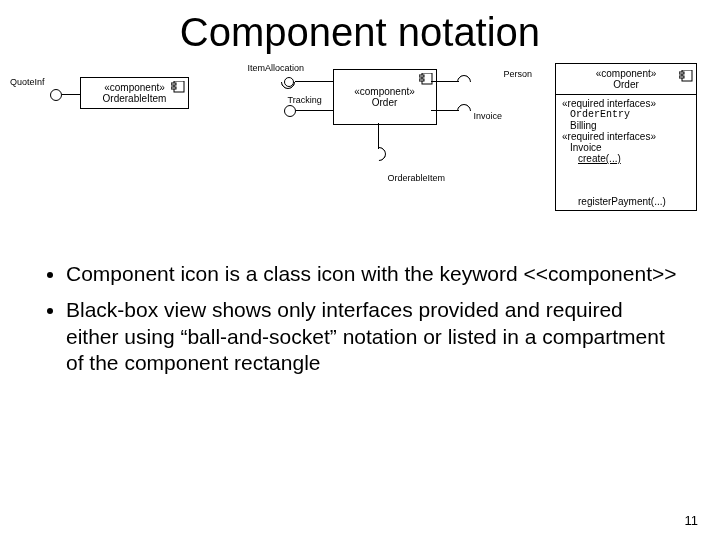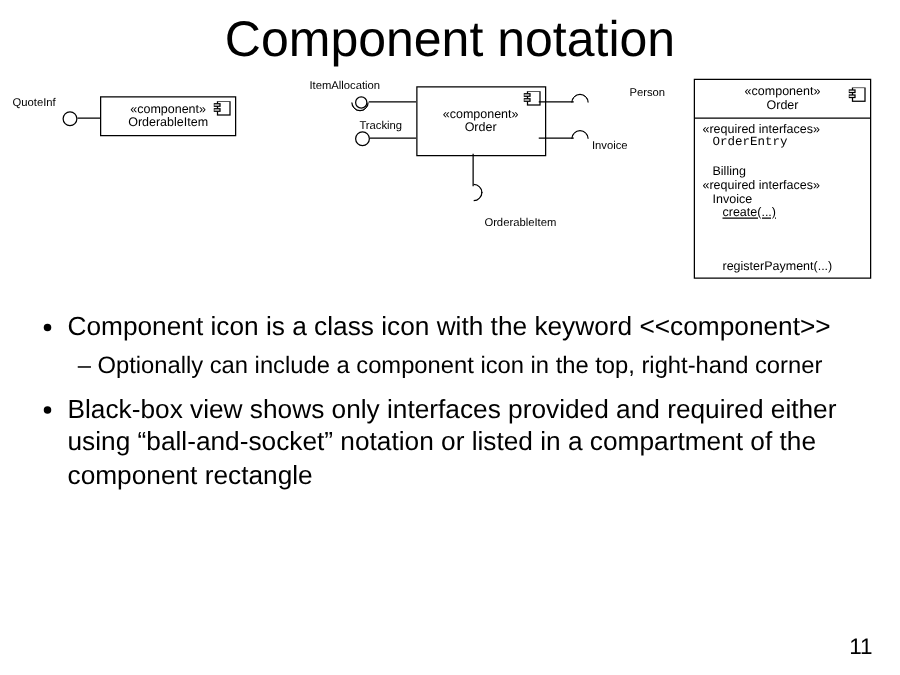--- a/index.html
+++ b/index.html
@@ -52,28 +52,28 @@
   }
   .hline { position:absolute; height:1px; background:#000; }
   .vline { position:absolute; width:1px; background:#000; }
 
   
   .content {
     padding: 16px 30px 0 30px;
     font-size: 21px;
     line-height: 1.25;
   }
-  .content ul { margin:0; padding-left: 24px; }
+  .content ul { margin:12px; padding-left: 24px; }
   .content ul li { margin-bottom: 10px; }
   .content ul ul { font-size: 19px; margin-top:6px;}
   .content ul ul li { list-style-type: "– "; margin-bottom:6px; }
   .page-num {
     position: absolute;
     bottom: 12px; right: 22px;
-    font-size: 18px;
+    font-size: 13px;
   }
   .socket-down { 
     position:absolute; width:12px; height:12px; border:1px solid #000; border-radius:50%;
     border-bottom-color:transparent; border-left-color:transparent; transform:rotate(45deg);
   }
   .listbox {
     border:1px solid #000; font-size:10px; position:absolute; background:#fff;
   }
   .listbox .hdr { text-align:center; padding:4px 6px; border-bottom:1px solid #000; position:relative;}
   .listbox .sect { padding:3px 6px; }
@@ -141,36 +141,33 @@
         <span>Order</span>
         <svg class="comp-icon" width="14" height="12" style="top:6px;">
             <rect x="3" y="0" width="10" height="11" fill="none" stroke="#000"></rect>
             <rect x="0" y="2" width="5" height="2" fill="#fff" stroke="#000"></rect>
             <rect x="0" y="6" width="5" height="2" fill="#fff" stroke="#000"></rect>
           </svg>
       </div>
       <div class="sect">
         <div>«required interfaces»</div>
         <div style="padding-left:8px;font-family:Liberation Mono, monospace;">OrderEntry</div>
-        <div style="padding-left:8px;margin-top:12px;">Billing</div>
+        <div style="padding-left:8px;">Billing</div>
         <div>«required interfaces»</div>
         <div style="padding-left:8px;">Invoice</div>
         <div style="padding-left:16px;text-decoration:underline;">create(...)</div>
         <div style="padding-left:16px;margin-top:32px;">registerPayment(...)</div>
       </div>
     </div>
   </div>
 
 </div>
 
 <div class="content">
   <ul>
     <li>
       <span>Component icon is a class icon with the keyword &lt;&lt;component&gt;&gt;</span>
-      <ul>
-        <li>Optionally can include a component icon in the top, right-hand corner</li>
-      </ul>
     </li>
     <li>Black-box view shows only interfaces provided and required either using “ball-and-socket” notation or listed in a compartment of the component rectangle</li>
   </ul>
 </div>
 
 <div class="page-num">11</div>
 
 </body></html>

